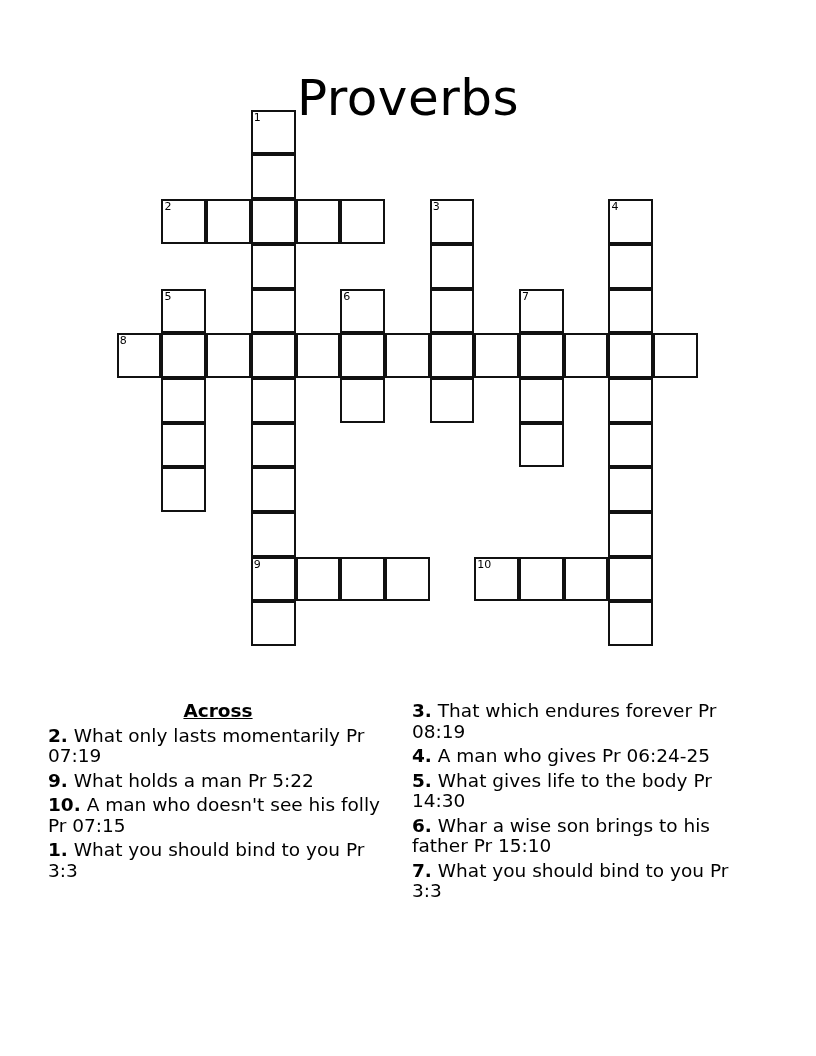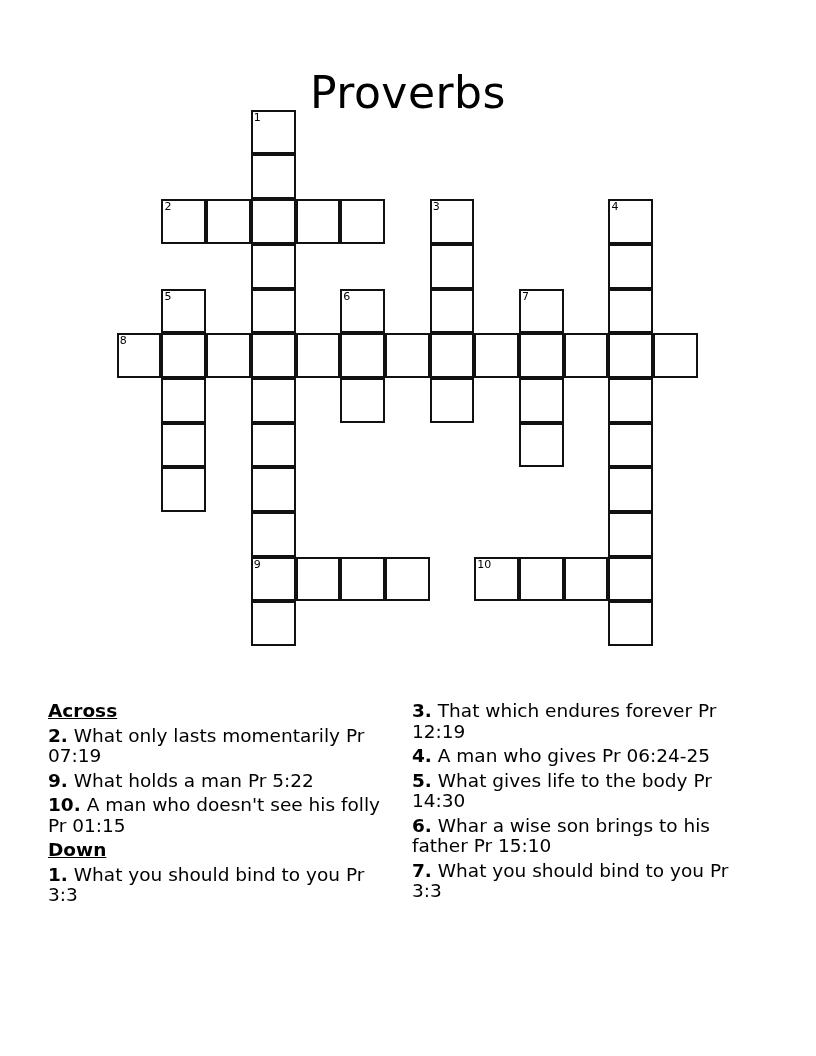--- a/index.html
+++ b/index.html
@@ -1,29 +1,29 @@
 <!DOCTYPE html>
 <html><head>
 <meta charset="utf-8">
 <style>
   html, body { margin: 0; padding: 0; background: #ffffff; }
   body { width: 816px; height: 1056px; position: relative; overflow: hidden;
          font-family: "DejaVu Sans", sans-serif; color: #000; }
   #title { position: absolute; left: 0; top: 32px; width: 816px; text-align: center;
-           font-size: 44px; font-weight: normal; letter-spacing: 0.5px; line-height: 64px; }
+           font-size: 50px; font-weight: normal; letter-spacing: 0.5px; line-height: 64px; }
   #grid { position: absolute; left: 118px; top: 111px; width: 581px; height: 536px; }
   .cell { position: absolute; width: 44.7px; height: 44.7px; box-sizing: border-box;
           border: 2.5px solid #111; background: #fff; margin-left: -1.25px; margin-top: -1.25px; }
   .cell .num { position: absolute; left: 1px; top: 0px; font-size: 11px; line-height: 12px;
                font-family: "DejaVu Sans", sans-serif; }
   #clues { position: absolute; top: 701px; left: 48px; width: 730px; font-size: 18.5px; line-height: 20.5px; }
   .col { position: absolute; top: 0; width: 340px; }
   .col.left { left: 0; }
   .col.right { left: 364px; }
-  .heading { font-weight: bold; text-decoration: underline; margin-bottom: 4px; }
+  .heading { font-weight: bold; text-decoration: underline; margin-bottom: 4px; text-align: center; }
   .clue { margin-bottom: 4px; }
   .clue .n { font-weight: bold; }
 </style>
 </head>
 <body>
 
 <h1 id="title">Proverbs</h1>
 
 <div id="grid">
     <div class="cell" style="left: 134.1px; top: 0px;">
@@ -102,24 +102,23 @@
     </div>
     <div class="cell" style="left: 402.3px; top: 447px;"></div>
     <div class="cell" style="left: 447px; top: 447px;"></div>
   </div>
 
 <div id="clues">
   <div class="col left">
     <div class="heading">Across</div>
     <div class="clue"><span class="n">2.</span><span> What only lasts momentarily Pr 07:19</span></div>
     <div class="clue"><span class="n">9.</span><span> What holds a man Pr 5:22</span></div>
-    <div class="clue"><span class="n">10.</span><span> A man who doesn't see his folly Pr 01:15</span></div>
-    <div class="heading">Down</div>
+    <div class="clue"><span class="n">10.</span><span> A man who doesn't see his folly Pr 07:15</span></div>
     <div class="clue"><span class="n">1.</span><span> What you should bind to you Pr 3:3</span></div>
   </div>
   <div class="col right">
-    <div class="clue"><span class="n">3.</span><span> That which endures forever Pr 12:19</span></div>
+    <div class="clue"><span class="n">3.</span><span> That which endures forever Pr 08:19</span></div>
     <div class="clue"><span class="n">4.</span><span> A man who gives Pr 06:24-25</span></div>
     <div class="clue"><span class="n">5.</span><span> What gives life to the body Pr 14:30</span></div>
     <div class="clue"><span class="n">6.</span><span> Whar a wise son brings to his father Pr 15:10</span></div>
     <div class="clue"><span class="n">7.</span><span> What you should bind to you Pr 3:3</span></div>
   </div>
 </div>
 
 </body></html>

